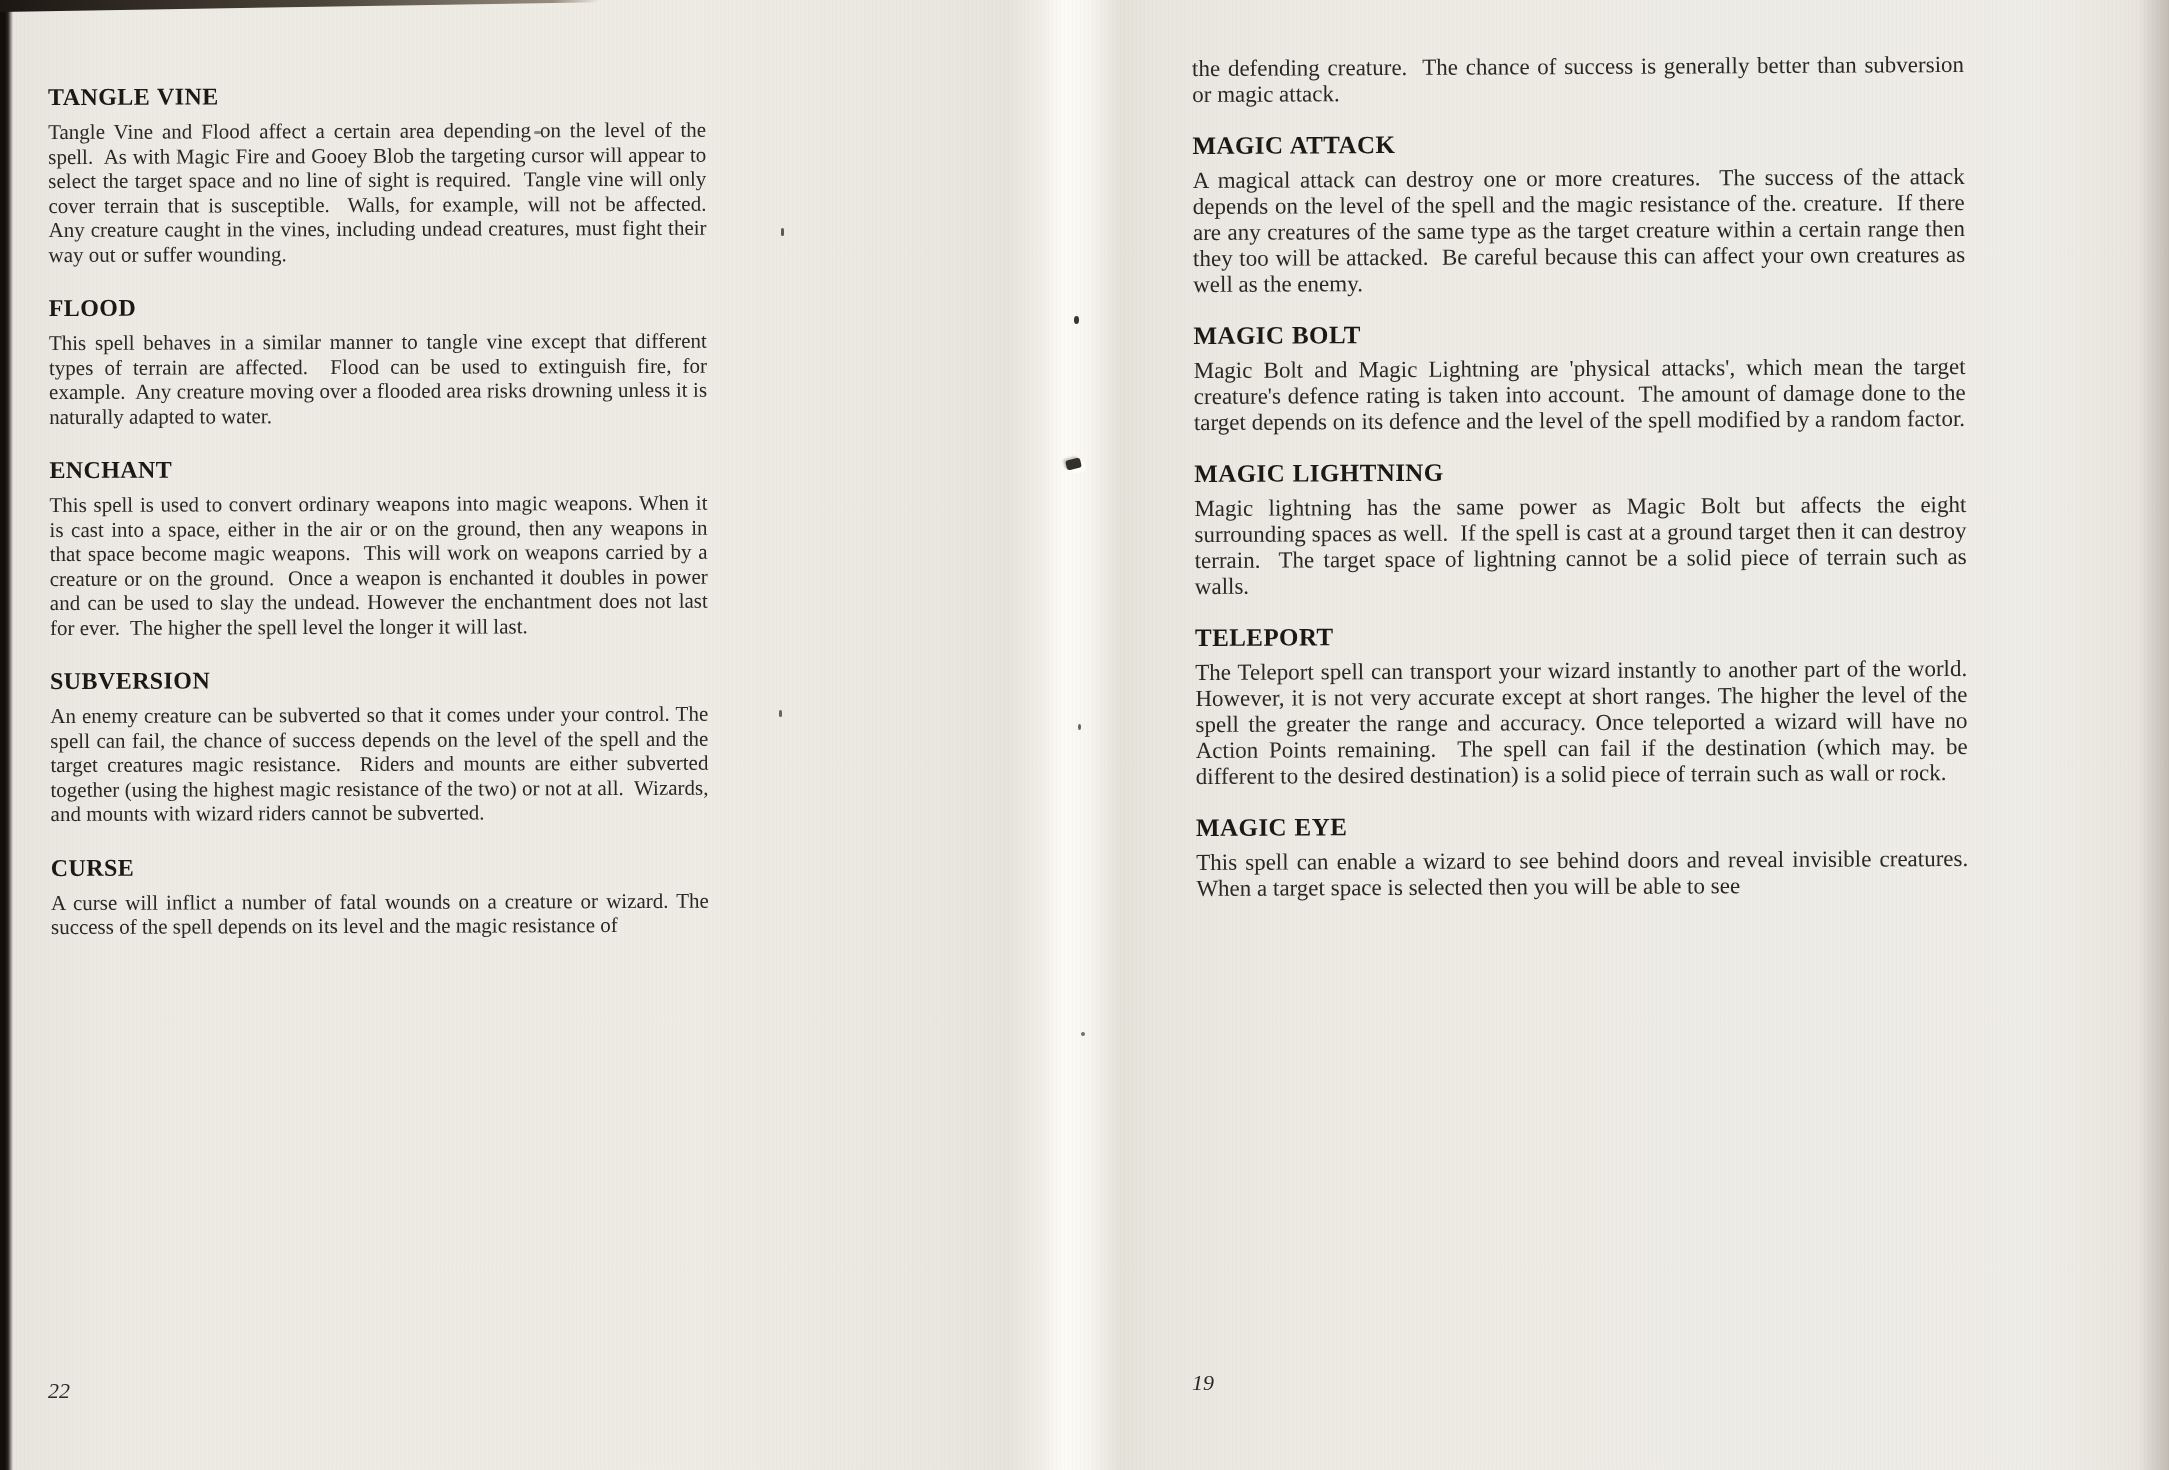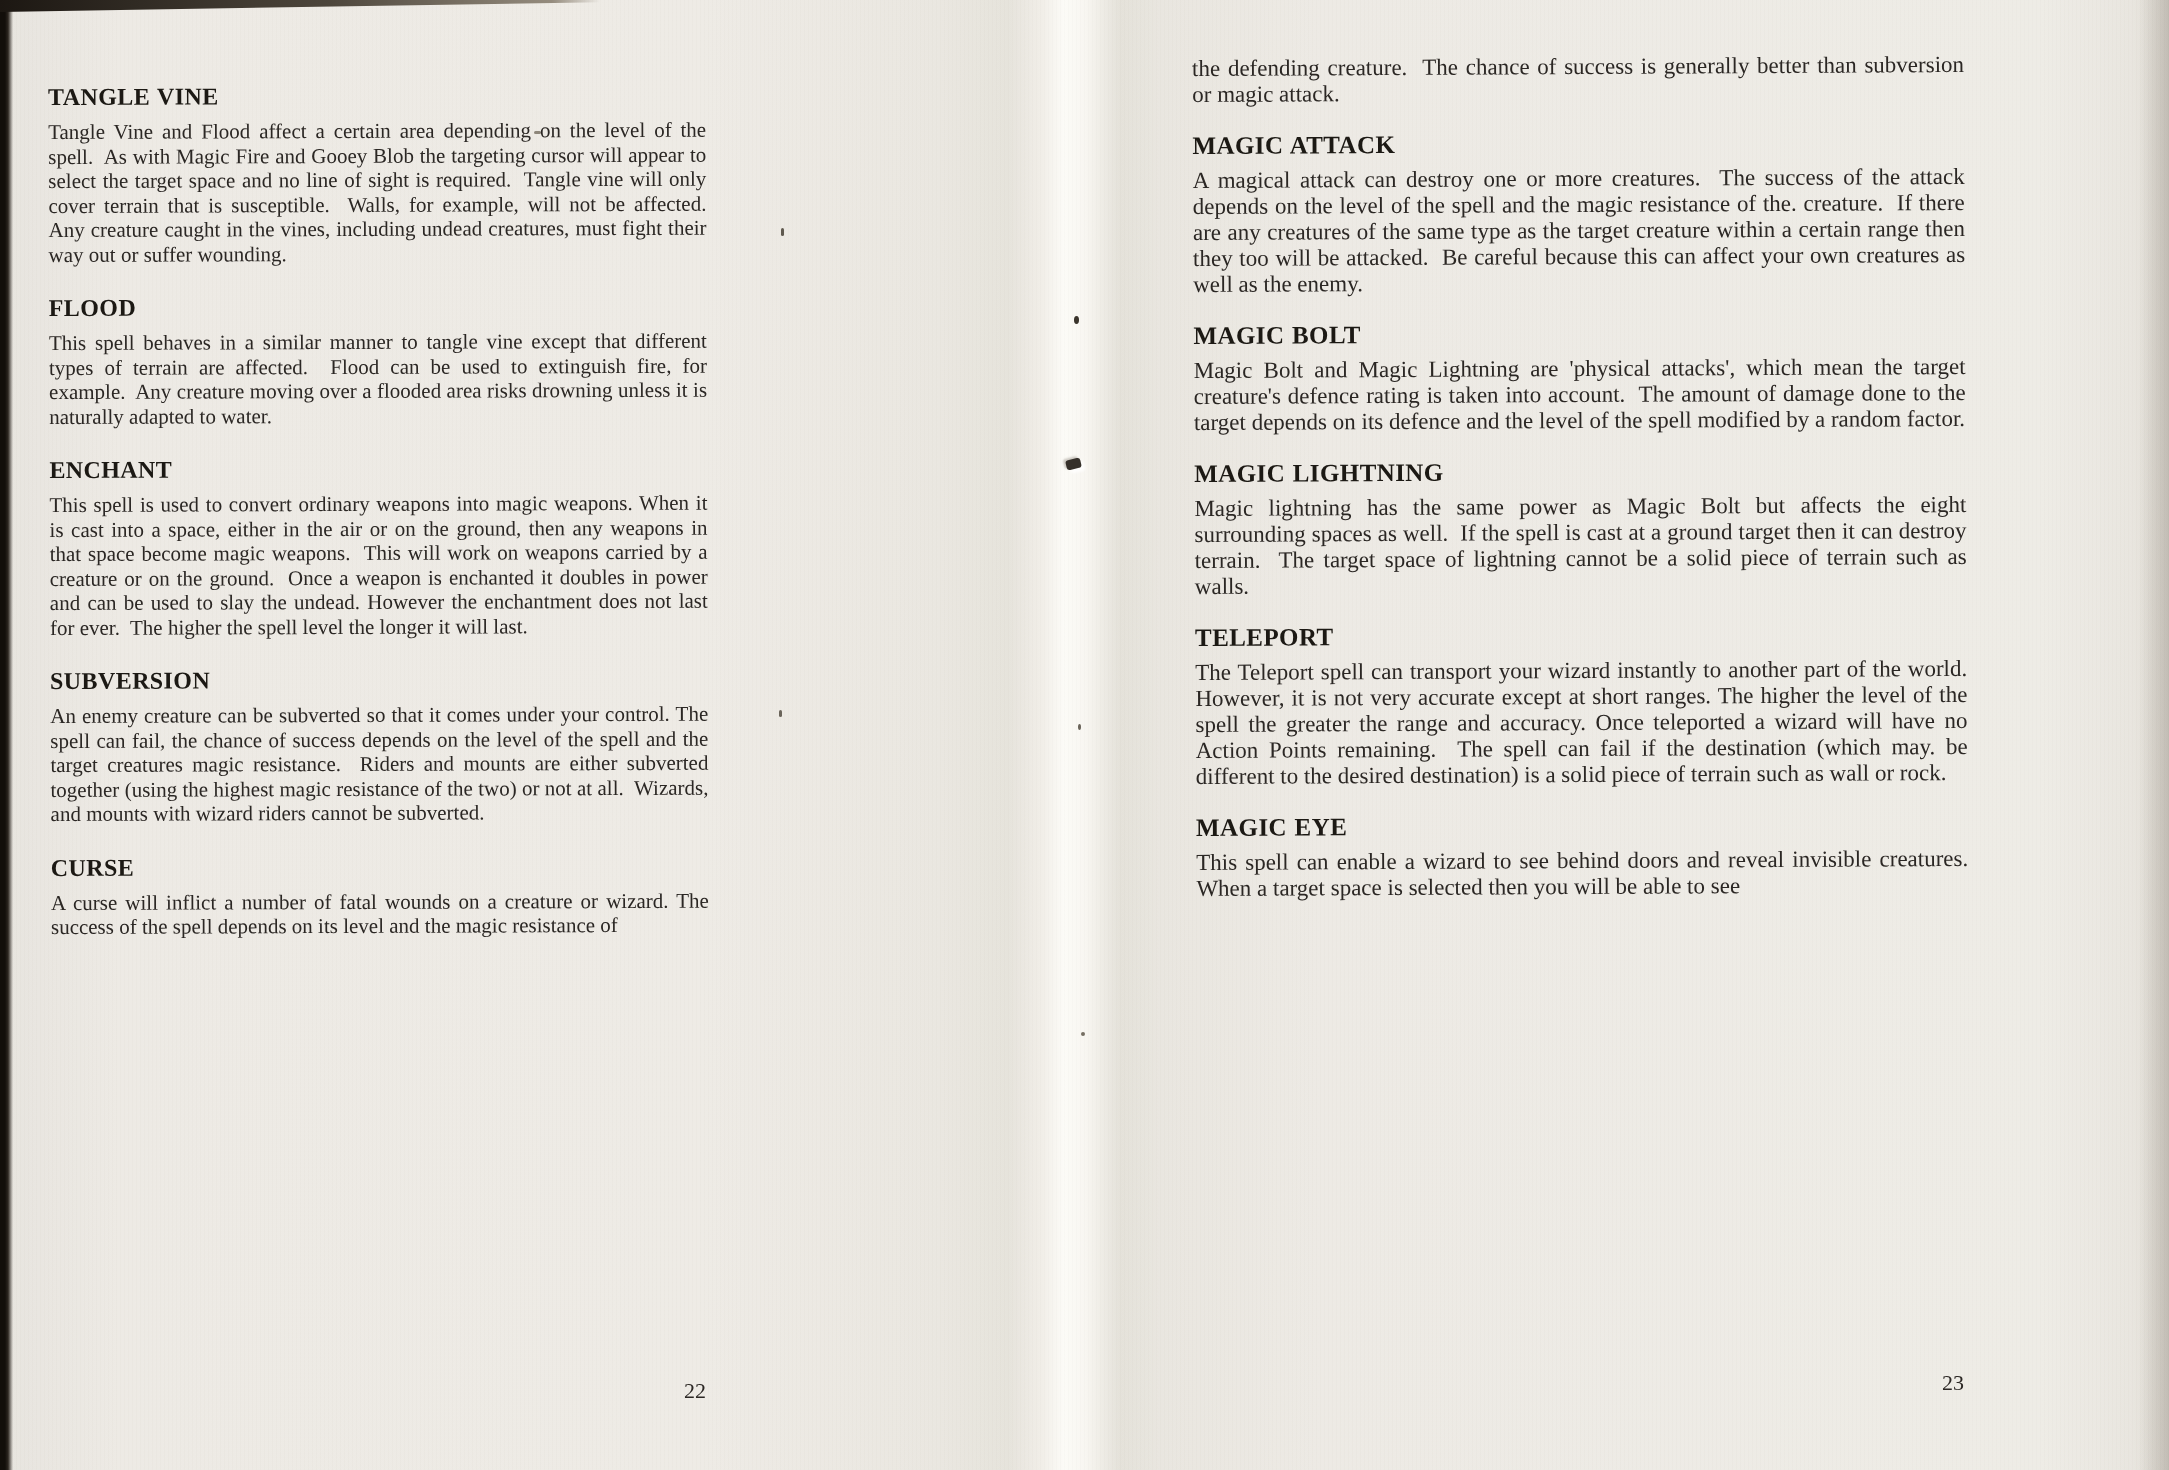--- a/index.html
+++ b/index.html
@@ -76,22 +76,22 @@
 
   .sec p, .cont {
     margin: 0 0 28px 0;
     text-align: justify;
     white-space: pre-wrap;
   }
   .col.right .sec p, .col.right .cont { margin-bottom: 24px; }
   .col.right .sec h3 { margin-bottom: 8px; }
 
   .pageno {
-    position: absolute; text-align: right;
-    font-size: 22px; color: #2b2724;
+    position: absolute; text-align: left;
+    font-size: 22px; color: #2b2724; font-style: italic;
   }
   .pageno.left { left: 48px; width: 658px; top: 1378px; }
   .pageno.right { left: 1192px; width: 772px; top: 1370px; }
 </style>
 </head>
 <body>
 
 <div class="scan">
 
   <div class="edge-left"></div>
@@ -147,15 +147,15 @@
       <h3>TELEPORT</h3>
       <p>The Teleport spell can transport your wizard instantly to another part of the world.  However, it is not very accurate except at short ranges. The higher the level of the spell the greater the range and accuracy. Once teleported a wizard will have no Action Points remaining.  The spell can fail if the destination (which may. be different to the desired destination) is a solid piece of terrain such as wall or rock.</p>
     </section>
     <section class="sec">
       <h3>MAGIC EYE</h3>
       <p>This spell can enable a wizard to see behind doors and reveal invisible creatures.  When a target space is selected then you will be able to see</p>
     </section>
   </div>
 
   <div class="pageno left">22</div>
-  <div class="pageno right">23</div>
+  <div class="pageno right">19</div>
 
 </div>
 
 </body></html>

